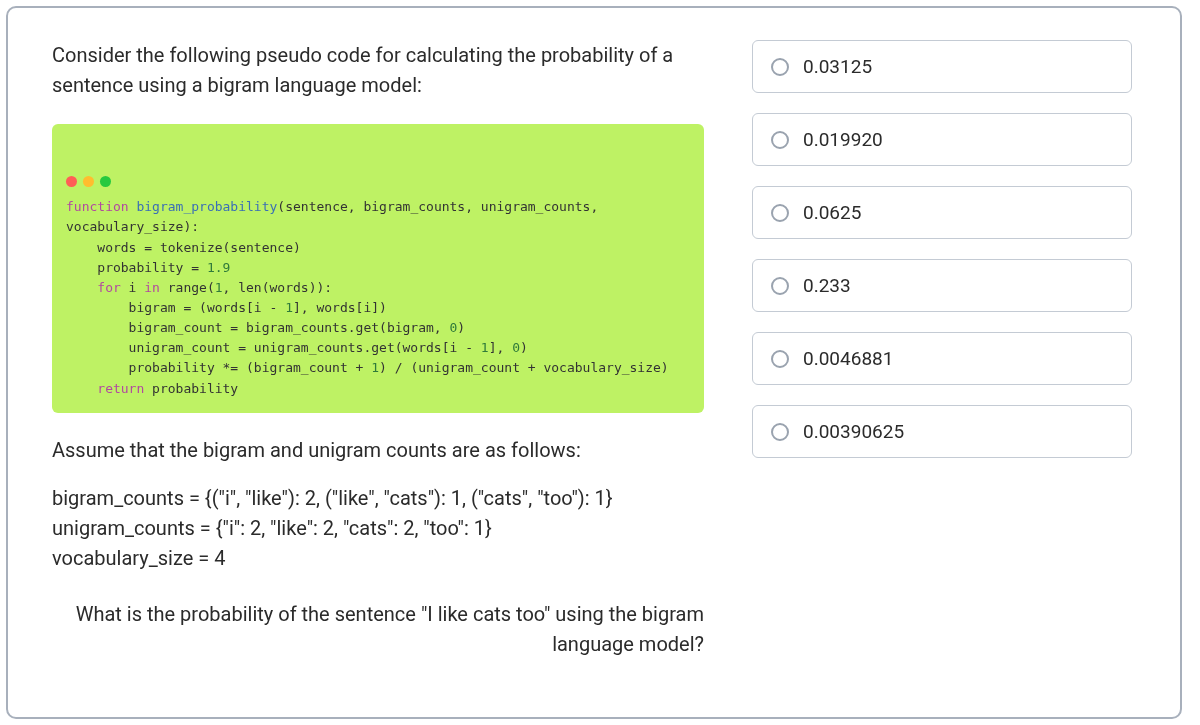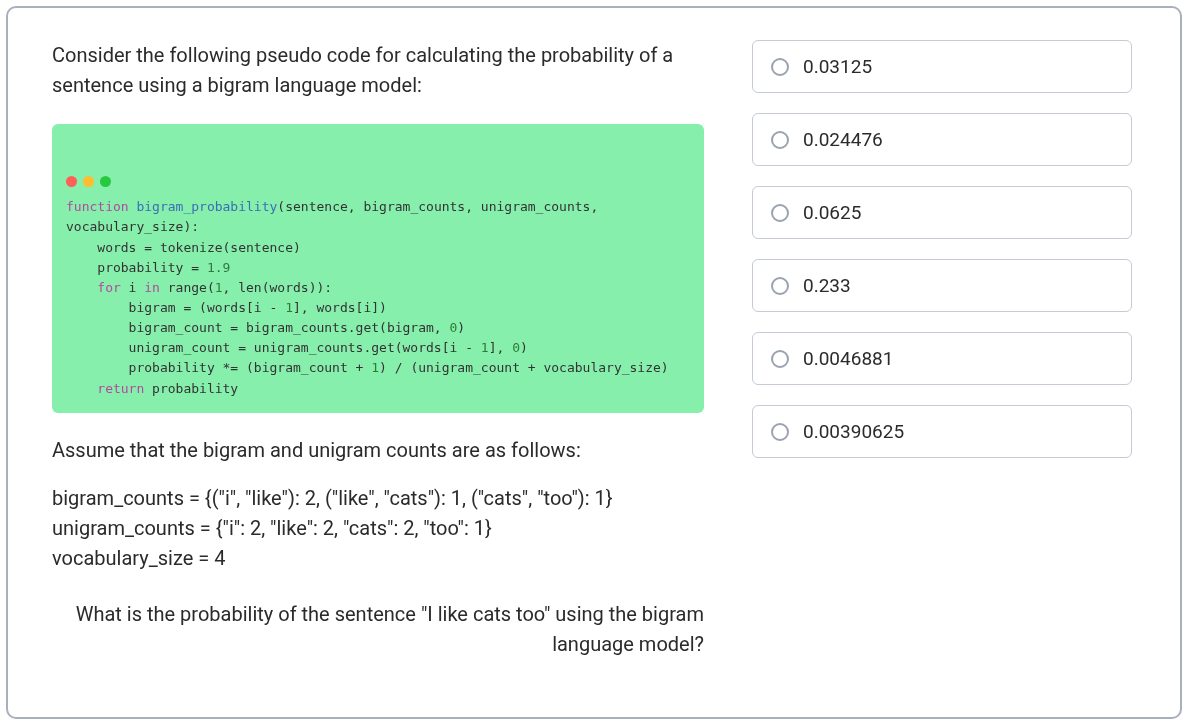--- a/index.html
+++ b/index.html
@@ -37,21 +37,21 @@
   .right {
     width: 380px;
     display: flex;
     flex-direction: column;
     gap: 20px;
   }
   .para { margin-bottom: 18px; }
   .para:last-child { margin-bottom: 0; text-align: right; }
   .para-top { margin-top: 8px; }
   .codebox {
-    background: #86efac;
+    background: #bef264;
     border-radius: 6px;
     padding: 12px 14px 14px 14px;
     margin: 6px 0 22px 0;
     font-family: ui-monospace, SFMono-Regular, Menlo, Monaco, Consolas, monospace;
     font-size: 13px;
     line-height: 1.55;
     color: #333;
     white-space: pre;
     overflow: hidden;
   }
@@ -117,21 +117,21 @@
       <div class="para para-top">What is the probability of the sentence "I like cats too" using the bigram language model?</div>
     </div>
 
     <div class="right">
       <div class="option">
         <span class="radio"></span>
         <span class="opt-label">0.03125</span>
       </div>
       <div class="option">
         <span class="radio"></span>
-        <span class="opt-label">0.024476</span>
+        <span class="opt-label">0.019920</span>
       </div>
       <div class="option">
         <span class="radio"></span>
         <span class="opt-label">0.0625</span>
       </div>
       <div class="option">
         <span class="radio"></span>
         <span class="opt-label">0.233</span>
       </div>
       <div class="option">

